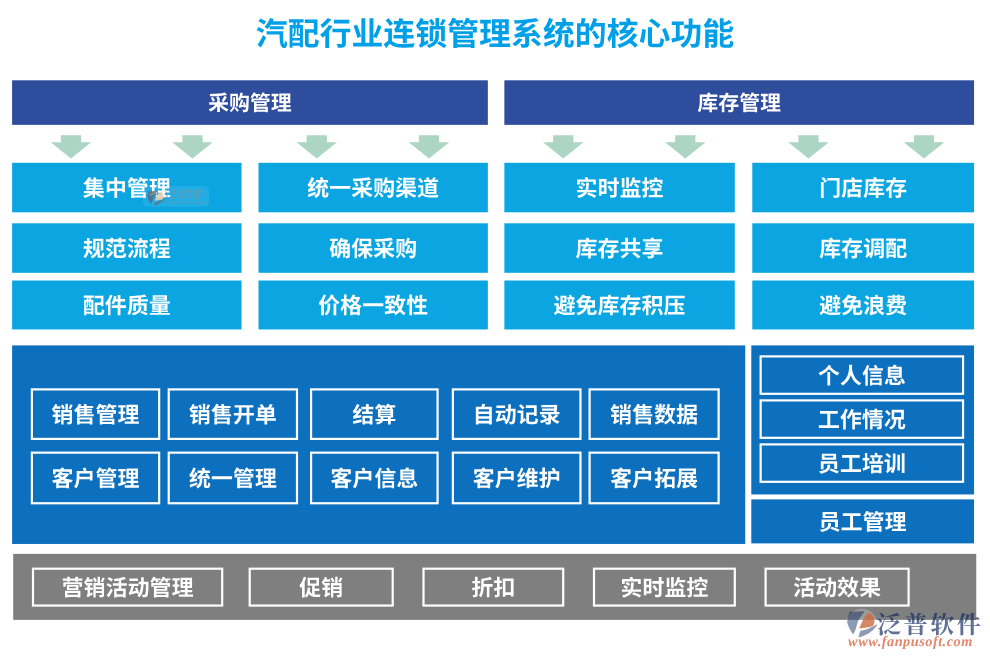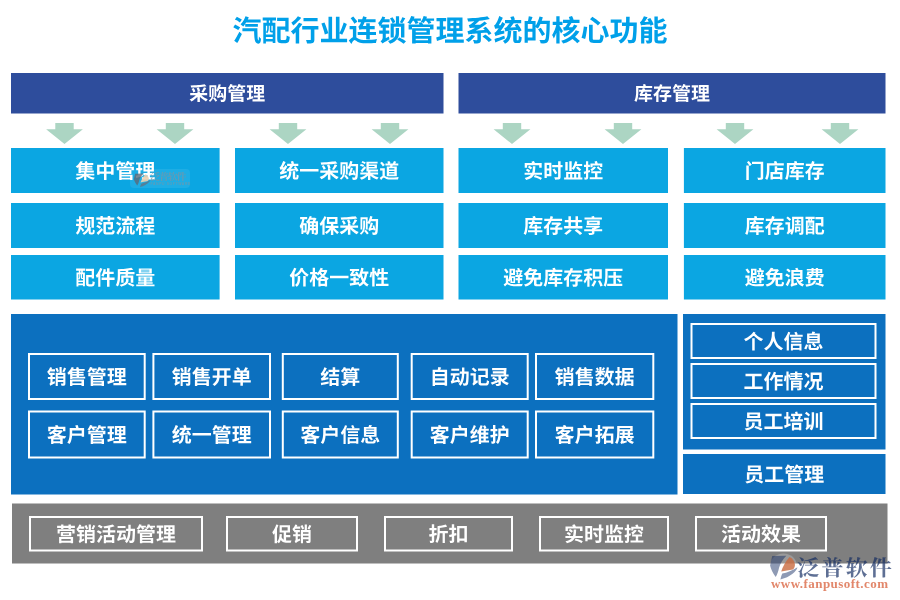--- a/index.html
+++ b/index.html
@@ -1,15 +1,15 @@
 <!DOCTYPE html>
 <html><head><meta charset="utf-8"><title>汽配行业连锁管理系统的核心功能</title>
 <style>
 html,body{margin:0;padding:0;background:#fff;font-family:"Liberation Sans",sans-serif;}
-#stage{position:relative;width:900px;height:596px;overflow:hidden;}
+#stage{position:relative;width:900px;height:596px;overflow:hidden;font-style:italic;}
 </style></head>
 <body>
 <div id="stage"><svg width="900" height="600" viewBox="0 0 900 600">
       <rect width="900" height="600" fill="#ffffff"></rect>
       <path transform="translate(232.5,41.0)" fill="#00a0e9" d="M13.1 -21.6H28.1V-18.6H13.1ZM12.7 -17.1H25.4V-14.3H12.7ZM9.9 -12.7H23.5V-9.7H9.9ZM13.0 -24.7 16.3 -23.8Q15.6 -22.0 14.7 -20.3Q13.8 -18.6 12.8 -17.2Q11.8 -15.7 10.8 -14.6Q10.4 -14.8 9.9 -15.3Q9.4 -15.7 8.9 -16.1Q8.4 -16.4 8.0 -16.7Q9.6 -18.1 10.9 -20.3Q12.2 -22.4 13.0 -24.7ZM21.6 -12.7H24.9Q24.9 -10.1 25.0 -7.8Q25.0 -5.6 25.1 -4.0Q25.1 -2.4 25.4 -1.5Q25.6 -0.6 25.9 -0.6Q26.2 -0.6 26.3 -1.7Q26.4 -2.7 26.4 -4.4Q26.9 -3.8 27.4 -3.2Q28.0 -2.6 28.5 -2.2Q28.4 -0.5 28.1 0.5Q27.8 1.6 27.3 2.1Q26.7 2.6 25.7 2.7Q24.2 2.7 23.4 1.6Q22.5 0.5 22.2 -1.6Q21.8 -3.6 21.7 -6.5Q21.6 -9.3 21.6 -12.7ZM2.4 -21.6 4.4 -24.2Q5.2 -23.8 6.1 -23.3Q7.1 -22.8 8.0 -22.3Q8.8 -21.8 9.4 -21.4L7.4 -18.6Q6.8 -19.0 6.0 -19.6Q5.1 -20.1 4.2 -20.7Q3.3 -21.2 2.4 -21.6ZM0.8 -13.7 2.6 -16.4Q3.4 -16.0 4.4 -15.5Q5.3 -15.1 6.2 -14.6Q7.1 -14.2 7.7 -13.8L5.8 -10.9Q5.2 -11.3 4.4 -11.8Q3.5 -12.3 2.5 -12.8Q1.5 -13.3 0.8 -13.7ZM1.7 -0.2Q2.4 -1.3 3.3 -2.8Q4.2 -4.2 5.1 -5.9Q6.0 -7.6 6.8 -9.2L9.4 -7.0Q8.7 -5.5 7.9 -3.9Q7.2 -2.3 6.4 -0.8Q5.5 0.7 4.7 2.1Z M46.3 -14.5H54.4V-11.2H46.3ZM44.7 -14.5H48.1V-2.4Q48.1 -1.5 48.3 -1.3Q48.6 -1.0 49.4 -1.0Q49.6 -1.0 50.1 -1.0Q50.5 -1.0 51.0 -1.0Q51.5 -1.0 52.0 -1.0Q52.5 -1.0 52.7 -1.0Q53.2 -1.0 53.5 -1.4Q53.8 -1.7 53.9 -2.7Q54.1 -3.7 54.1 -5.6Q54.5 -5.3 55.1 -5.0Q55.6 -4.8 56.2 -4.5Q56.8 -4.3 57.3 -4.2Q57.1 -1.7 56.7 -0.3Q56.2 1.0 55.4 1.6Q54.5 2.2 53.0 2.2Q52.8 2.2 52.3 2.2Q51.9 2.2 51.4 2.2Q51.0 2.2 50.4 2.2Q49.9 2.2 49.5 2.2Q49.1 2.2 48.9 2.2Q47.3 2.2 46.4 1.8Q45.5 1.4 45.1 0.4Q44.7 -0.6 44.7 -2.4ZM44.6 -23.3H56.1V-9.4H52.8V-20.0H44.6ZM30.8 -18.2H42.9V2.0H40.2V-15.3H33.4V2.4H30.8ZM32.2 -6.5H41.5V-4.1H32.2ZM32.2 -2.1H41.5V0.6H32.2ZM30.2 -23.6H43.5V-20.5H30.2ZM34.1 -22.9H36.4V-15.9H34.1ZM37.6 -22.9H39.9V-15.9H37.6ZM34.7 -16.0H36.3V-13.0Q36.3 -12.2 36.2 -11.2Q36.0 -10.3 35.7 -9.4Q35.3 -8.5 34.7 -7.7Q34.5 -7.9 34.1 -8.3Q33.7 -8.6 33.4 -8.8Q34.0 -9.4 34.2 -10.2Q34.5 -10.9 34.6 -11.6Q34.7 -12.4 34.7 -13.0ZM37.3 -16.0H38.9V-10.6Q38.9 -10.3 38.9 -10.3Q39.0 -10.2 39.1 -10.2Q39.2 -10.2 39.3 -10.2Q39.4 -10.2 39.5 -10.2Q39.6 -10.2 39.6 -10.2Q40.0 -10.2 40.0 -10.3Q40.3 -10.1 40.7 -9.9Q41.2 -9.7 41.5 -9.6Q41.4 -9.0 41.0 -8.7Q40.6 -8.5 39.9 -8.5Q39.8 -8.5 39.6 -8.5Q39.4 -8.5 39.3 -8.5Q39.1 -8.5 38.9 -8.5Q38.0 -8.5 37.6 -8.9Q37.3 -9.3 37.3 -10.6Z M71.0 -23.0H85.1V-19.7H71.0ZM78.3 -13.9H81.9V-1.4Q81.9 -0.1 81.5 0.7Q81.2 1.5 80.2 1.9Q79.3 2.3 77.9 2.4Q76.5 2.5 74.6 2.5Q74.4 1.8 74.1 0.7Q73.8 -0.3 73.5 -1.0Q74.3 -1.0 75.2 -1.0Q76.0 -0.9 76.7 -0.9Q77.3 -1.0 77.6 -1.0Q78.0 -1.0 78.2 -1.1Q78.3 -1.2 78.3 -1.5ZM69.7 -14.9H85.9V-11.6H69.7ZM63.2 -11.5 66.2 -14.6 66.7 -14.4V2.6H63.2ZM66.5 -18.3 69.8 -17.1Q68.6 -15.1 67.1 -13.2Q65.7 -11.3 64.0 -9.6Q62.4 -7.9 60.8 -6.6Q60.6 -7.0 60.1 -7.5Q59.7 -8.1 59.3 -8.7Q58.8 -9.3 58.4 -9.6Q59.9 -10.6 61.4 -12.0Q62.9 -13.5 64.2 -15.1Q65.5 -16.7 66.5 -18.3ZM65.4 -24.7 68.7 -23.3Q67.7 -21.9 66.3 -20.5Q65.0 -19.1 63.5 -17.8Q62.1 -16.5 60.7 -15.6Q60.5 -16.0 60.1 -16.5Q59.8 -17.1 59.4 -17.6Q59.1 -18.1 58.8 -18.4Q60.0 -19.2 61.2 -20.3Q62.5 -21.3 63.6 -22.5Q64.7 -23.6 65.4 -24.7Z M88.5 -2.2H114.6V1.2H88.5ZM96.0 -24.3H99.6V-0.9H96.0ZM103.4 -24.3H107.0V-0.7H103.4ZM111.2 -18.5 114.3 -17.0Q113.7 -15.1 112.9 -13.2Q112.1 -11.3 111.3 -9.5Q110.4 -7.7 109.7 -6.3L106.8 -7.8Q107.6 -9.2 108.4 -11.0Q109.2 -12.8 109.9 -14.7Q110.7 -16.7 111.2 -18.5ZM88.9 -17.6 92.0 -18.5Q92.7 -16.8 93.5 -14.8Q94.2 -12.9 94.8 -11.0Q95.5 -9.2 95.8 -7.8L92.3 -6.5Q92.0 -7.9 91.5 -9.8Q90.9 -11.7 90.2 -13.8Q89.5 -15.8 88.9 -17.6Z M123.8 -15.0V-1.8H120.4V-11.8H117.1V-15.0ZM118.1 -22.7 120.7 -24.4Q121.5 -23.7 122.2 -22.7Q123.0 -21.8 123.7 -20.9Q124.4 -20.0 124.8 -19.3L121.9 -17.3Q121.5 -18.0 120.9 -19.0Q120.2 -19.9 119.5 -20.9Q118.8 -21.9 118.1 -22.7ZM122.0 -4.3Q122.8 -4.3 123.5 -3.7Q124.2 -3.2 125.5 -2.5Q127.0 -1.6 129.0 -1.3Q131.1 -1.1 133.6 -1.1Q134.8 -1.1 136.2 -1.2Q137.6 -1.2 139.1 -1.3Q140.6 -1.4 142.0 -1.5Q143.4 -1.7 144.5 -1.9Q144.3 -1.4 144.1 -0.7Q143.9 0.1 143.7 0.8Q143.5 1.5 143.5 2.0Q142.7 2.1 141.5 2.1Q140.2 2.2 138.8 2.2Q137.4 2.3 136.0 2.3Q134.6 2.3 133.4 2.3Q130.5 2.3 128.6 2.0Q126.6 1.7 124.9 0.8Q123.9 0.2 123.2 -0.4Q122.4 -0.9 121.9 -0.9Q121.5 -0.9 121.0 -0.3Q120.5 0.2 119.9 1.1Q119.4 2.0 118.9 2.9L116.3 -0.6Q117.9 -2.3 119.4 -3.3Q120.9 -4.3 122.0 -4.3ZM133.7 -17.8H137.3V-1.8H133.7ZM125.2 -9.1H143.5V-5.9H125.2ZM125.5 -21.8H143.1V-18.8H125.5ZM126.9 -11.3V-13.9L128.6 -14.9H142.2V-11.7H129.7Q128.8 -11.7 127.9 -11.6Q127.1 -11.5 126.9 -11.3ZM126.9 -11.3Q126.8 -11.6 126.6 -12.2Q126.4 -12.8 126.2 -13.4Q125.9 -14.1 125.7 -14.5Q126.2 -14.6 126.6 -15.1Q126.9 -15.6 127.4 -16.4Q127.6 -16.7 128.0 -17.5Q128.4 -18.4 128.8 -19.5Q129.3 -20.7 129.8 -22.0Q130.2 -23.3 130.6 -24.7L134.2 -23.7Q133.5 -21.8 132.7 -19.9Q131.9 -18.0 131.0 -16.3Q130.1 -14.5 129.3 -13.2V-13.1Q129.3 -13.1 128.9 -12.9Q128.5 -12.7 128.0 -12.4Q127.6 -12.1 127.2 -11.8Q126.9 -11.5 126.9 -11.3Z M149.8 -24.6 152.7 -23.7Q152.1 -22.0 151.2 -20.3Q150.4 -18.6 149.4 -17.2Q148.3 -15.7 147.1 -14.6Q147.0 -15.0 146.8 -15.7Q146.5 -16.3 146.2 -16.9Q145.8 -17.5 145.6 -17.9Q146.9 -19.1 148.0 -20.9Q149.1 -22.6 149.8 -24.6ZM149.7 -21.8H157.1V-18.8H149.1ZM150.1 2.5 149.5 -0.4 150.5 -1.5 156.5 -4.6Q156.5 -3.9 156.7 -3.1Q156.9 -2.2 157.1 -1.7Q155.1 -0.6 153.8 0.2Q152.5 0.9 151.8 1.3Q151.0 1.8 150.7 2.0Q150.3 2.3 150.1 2.5ZM148.1 -16.4H156.6V-13.3H148.1ZM146.6 -10.5H156.8V-7.3H146.6ZM163.2 -13.0H166.5V-8.0Q166.5 -6.6 166.2 -5.1Q165.9 -3.7 164.9 -2.3Q164.0 -0.9 162.2 0.4Q160.4 1.7 157.6 2.7Q157.3 2.1 156.6 1.4Q156.0 0.6 155.4 0.1Q158.0 -0.6 159.5 -1.7Q161.1 -2.7 161.9 -3.8Q162.7 -4.9 162.9 -6.0Q163.2 -7.1 163.2 -8.1ZM164.7 -1.4 166.8 -3.5Q167.9 -3.0 169.1 -2.3Q170.4 -1.7 171.6 -1.0Q172.7 -0.3 173.5 0.3L171.2 2.7Q170.5 2.1 169.4 1.4Q168.3 0.6 167.1 -0.1Q165.8 -0.8 164.7 -1.4ZM158.1 -17.4H171.9V-3.5H168.5V-14.2H161.3V-3.4H158.1ZM157.4 -22.6 160.0 -23.8Q160.8 -22.7 161.6 -21.4Q162.4 -20.0 162.7 -19.0L160.1 -17.6Q159.8 -18.3 159.4 -19.2Q159.0 -20.0 158.5 -21.0Q158.0 -21.9 157.4 -22.6ZM169.8 -23.8 172.8 -22.8Q172.1 -21.4 171.2 -20.1Q170.4 -18.7 169.7 -17.8L167.3 -18.7Q167.7 -19.4 168.2 -20.3Q168.7 -21.1 169.1 -22.1Q169.5 -23.0 169.8 -23.8ZM163.4 -24.7H166.6V-16.0H163.4ZM150.1 2.5Q149.9 2.2 149.5 1.8Q149.2 1.5 148.8 1.1Q148.4 0.7 148.1 0.5Q148.5 0.2 148.9 -0.4Q149.4 -1.0 149.8 -1.8Q150.2 -2.6 150.2 -3.5V-15.7H153.3V-1.9Q153.3 -1.9 153.0 -1.6Q152.7 -1.2 152.2 -0.7Q151.7 -0.2 151.2 0.4Q150.7 1.0 150.4 1.6Q150.1 2.1 150.1 2.5Z M182.4 -0.7H196.5V1.9H182.4ZM176.1 -16.6H201.0V-11.5H197.5V-13.9H179.5V-11.5H176.1ZM182.2 -12.7H197.4V-6.2H182.2V-8.7H194.0V-10.2H182.2ZM182.4 -4.9H198.9V2.6H195.5V-2.3H182.4ZM179.6 -12.7H183.2V2.6H179.6ZM186.2 -18.2 189.3 -18.8Q189.7 -18.2 190.2 -17.3Q190.6 -16.5 190.7 -15.9L187.5 -15.2Q187.3 -15.8 187.0 -16.6Q186.6 -17.5 186.2 -18.2ZM179.3 -22.6H188.4V-20.2H179.3ZM191.3 -22.6H201.6V-20.2H191.3ZM178.7 -24.9 182.1 -24.2Q181.3 -22.1 180.2 -20.1Q179.1 -18.1 177.8 -16.8Q177.5 -17.0 177.0 -17.3Q176.4 -17.6 175.8 -17.9Q175.2 -18.2 174.8 -18.4Q176.1 -19.5 177.1 -21.3Q178.1 -23.1 178.7 -24.9ZM191.1 -24.9 194.5 -24.2Q194.0 -22.4 193.0 -20.7Q192.1 -19.0 191.1 -17.8Q190.8 -18.1 190.2 -18.4Q189.7 -18.6 189.2 -18.9Q188.6 -19.2 188.2 -19.4Q189.2 -20.4 190.0 -21.9Q190.7 -23.3 191.1 -24.9ZM181.0 -20.6 183.7 -21.6Q184.4 -20.8 185.0 -19.8Q185.7 -18.8 186.0 -18.1L183.0 -17.0Q182.8 -17.7 182.2 -18.8Q181.6 -19.8 181.0 -20.6ZM193.5 -20.6 196.2 -21.8Q196.9 -21.0 197.7 -20.0Q198.5 -19.0 198.9 -18.2L196.0 -16.9Q195.7 -17.7 195.0 -18.7Q194.2 -19.8 193.5 -20.6Z M217.9 -15.3V-12.8H226.7V-15.3ZM217.9 -20.5V-18.0H226.7V-20.5ZM214.7 -23.4H230.0V-9.9H214.7ZM214.6 -7.4H230.3V-4.2H214.6ZM212.5 -1.5H231.3V1.7H212.5ZM204.0 -23.0H213.7V-19.7H204.0ZM204.3 -14.6H213.2V-11.4H204.3ZM203.7 -3.6Q205.0 -3.9 206.6 -4.4Q208.1 -4.8 209.9 -5.4Q211.7 -6.0 213.4 -6.5L214.0 -3.2Q211.6 -2.4 209.1 -1.6Q206.6 -0.7 204.5 -0.1ZM207.2 -21.7H210.6V-3.9L207.2 -3.3ZM220.9 -22.2H223.8V-11.3H224.1V0.0H220.6V-11.3H220.9Z M239.0 -6.3 242.6 -5.0Q241.7 -3.9 240.6 -2.8Q239.5 -1.7 238.4 -0.7Q237.2 0.3 236.1 1.1Q235.8 0.8 235.2 0.3Q234.7 -0.1 234.1 -0.6Q233.5 -1.0 233.1 -1.2Q234.8 -2.1 236.4 -3.5Q238.0 -4.9 239.0 -6.3ZM250.0 -4.6 252.8 -6.4Q253.9 -5.7 255.2 -4.7Q256.4 -3.7 257.6 -2.8Q258.7 -1.8 259.4 -1.0L256.3 1.1Q255.7 0.3 254.6 -0.7Q253.5 -1.7 252.3 -2.7Q251.1 -3.7 250.0 -4.6ZM244.9 -8.5H248.4V-1.2Q248.4 0.1 248.1 0.8Q247.7 1.5 246.8 1.9Q245.8 2.3 244.6 2.4Q243.4 2.5 241.7 2.5Q241.6 1.7 241.2 0.8Q240.8 -0.2 240.5 -0.9Q241.2 -0.9 242.0 -0.9Q242.8 -0.8 243.4 -0.8Q244.0 -0.8 244.2 -0.8Q244.6 -0.9 244.7 -1.0Q244.9 -1.0 244.9 -1.3ZM254.8 -24.7 257.3 -21.9Q255.0 -21.3 252.3 -20.9Q249.7 -20.5 246.8 -20.2Q244.0 -20.0 241.1 -19.8Q238.2 -19.6 235.5 -19.5Q235.5 -20.2 235.2 -21.1Q234.9 -22.0 234.7 -22.6Q237.3 -22.7 240.1 -22.9Q242.9 -23.0 245.6 -23.3Q248.2 -23.6 250.6 -23.9Q253.0 -24.3 254.8 -24.7ZM235.9 -6.6Q235.9 -6.9 235.7 -7.5Q235.5 -8.0 235.3 -8.6Q235.1 -9.2 235.0 -9.7Q235.8 -9.8 236.7 -10.2Q237.7 -10.6 239.0 -11.3Q239.8 -11.6 241.3 -12.4Q242.7 -13.2 244.6 -14.3Q246.4 -15.4 248.3 -16.8Q250.2 -18.2 252.0 -19.6L254.5 -17.4Q250.6 -14.4 246.4 -12.0Q242.2 -9.7 238.1 -8.0V-7.9Q238.1 -7.9 237.8 -7.8Q237.5 -7.7 237.0 -7.5Q236.6 -7.2 236.3 -7.0Q235.9 -6.8 235.9 -6.6ZM235.9 -6.6 235.9 -9.0 237.9 -10.1 255.4 -11.3Q255.3 -10.6 255.3 -9.8Q255.3 -9.0 255.3 -8.5Q251.3 -8.2 248.4 -8.0Q245.5 -7.8 243.4 -7.6Q241.4 -7.4 240.1 -7.3Q238.8 -7.1 238.0 -7.0Q237.2 -6.9 236.7 -6.8Q236.3 -6.7 235.9 -6.6ZM237.2 -12.9Q237.2 -13.2 237.0 -13.7Q236.8 -14.3 236.6 -14.9Q236.4 -15.5 236.3 -15.9Q236.8 -15.9 237.3 -16.2Q237.8 -16.5 238.5 -17.0Q238.8 -17.2 239.5 -17.7Q240.1 -18.2 241.0 -18.9Q241.8 -19.5 242.7 -20.4Q243.5 -21.2 244.3 -22.1L247.1 -20.4Q245.3 -18.7 243.3 -17.1Q241.2 -15.5 239.2 -14.4V-14.3Q239.2 -14.3 238.9 -14.2Q238.6 -14.0 238.2 -13.8Q237.8 -13.6 237.5 -13.3Q237.2 -13.1 237.2 -12.9ZM237.2 -12.9 237.2 -15.1 238.8 -16.0 249.4 -16.5Q249.2 -15.9 249.1 -15.2Q249.0 -14.4 249.0 -13.9Q245.4 -13.7 243.3 -13.6Q241.1 -13.4 239.9 -13.3Q238.7 -13.2 238.1 -13.1Q237.6 -13.0 237.2 -12.9ZM250.6 -12.8 253.2 -14.2Q254.3 -13.2 255.4 -12.0Q256.5 -10.8 257.4 -9.6Q258.4 -8.5 258.9 -7.5L256.2 -5.9Q255.7 -6.8 254.8 -8.0Q253.8 -9.3 252.7 -10.5Q251.7 -11.7 250.6 -12.8Z M282.2 -15.9 284.9 -17.2Q285.6 -16.2 286.5 -15.0Q287.3 -13.9 288.0 -12.7Q288.7 -11.6 289.0 -10.6L286.1 -9.1Q285.8 -10.0 285.2 -11.2Q284.5 -12.4 283.7 -13.6Q283.0 -14.8 282.2 -15.9ZM272.5 -20.9H288.7V-17.7H272.5ZM280.7 -10.0H284.2V-1.8Q284.2 -1.2 284.3 -1.0Q284.3 -0.8 284.6 -0.8Q284.7 -0.8 284.9 -0.8Q285.1 -0.8 285.3 -0.8Q285.5 -0.8 285.6 -0.8Q285.9 -0.8 286.0 -1.1Q286.1 -1.4 286.2 -2.4Q286.3 -3.3 286.3 -5.2Q286.8 -4.7 287.7 -4.3Q288.6 -4.0 289.2 -3.8Q289.1 -1.5 288.8 -0.2Q288.4 1.1 287.8 1.6Q287.1 2.1 286.0 2.1Q285.8 2.1 285.5 2.1Q285.3 2.1 285.0 2.1Q284.7 2.1 284.4 2.1Q284.1 2.1 284.0 2.1Q282.7 2.1 282.0 1.7Q281.3 1.4 281.0 0.5Q280.7 -0.3 280.7 -1.8ZM275.3 -10.0H278.7Q278.6 -7.7 278.3 -5.7Q278.1 -3.8 277.4 -2.2Q276.8 -0.6 275.6 0.6Q274.4 1.9 272.4 2.8Q272.2 2.3 271.9 1.8Q271.5 1.2 271.1 0.7Q270.7 0.2 270.3 -0.1Q271.9 -0.8 272.9 -1.8Q273.9 -2.7 274.4 -3.9Q274.9 -5.1 275.0 -6.6Q275.2 -8.1 275.3 -10.0ZM272.8 -9.5 272.7 -12.0 274.4 -13.1 285.4 -14.0Q285.5 -13.4 285.6 -12.6Q285.7 -11.7 285.8 -11.3Q282.6 -10.9 280.5 -10.7Q278.3 -10.4 277.0 -10.3Q275.6 -10.1 274.8 -10.0Q274.0 -9.9 273.6 -9.8Q273.1 -9.7 272.8 -9.5ZM277.8 -24.0 281.1 -24.8Q281.5 -24.0 281.9 -23.0Q282.3 -22.0 282.6 -21.4L279.1 -20.4Q278.9 -21.1 278.6 -22.1Q278.2 -23.1 277.8 -24.0ZM272.8 -9.5Q272.7 -9.9 272.6 -10.6Q272.4 -11.2 272.2 -11.9Q272.0 -12.5 271.8 -12.8Q272.3 -13.0 272.9 -13.2Q273.4 -13.4 273.9 -13.8Q274.2 -14.1 274.8 -14.8Q275.4 -15.6 276.1 -16.5Q276.8 -17.4 277.5 -18.3Q278.1 -19.1 278.5 -19.7H282.6Q282.0 -18.9 281.2 -17.8Q280.4 -16.7 279.5 -15.5Q278.7 -14.4 277.8 -13.4Q277.0 -12.4 276.4 -11.7Q276.4 -11.7 276.0 -11.5Q275.7 -11.4 275.2 -11.2Q274.6 -10.9 274.1 -10.7Q273.6 -10.4 273.2 -10.1Q272.8 -9.8 272.8 -9.5ZM262.9 -4.9Q262.9 -5.2 262.7 -5.8Q262.5 -6.4 262.3 -7.1Q262.0 -7.7 261.8 -8.1Q262.4 -8.3 262.9 -8.7Q263.4 -9.2 264.1 -10.0Q264.5 -10.4 265.1 -11.3Q265.8 -12.1 266.6 -13.3Q267.4 -14.6 268.2 -16.0Q269.1 -17.4 269.8 -18.9L272.8 -17.0Q271.3 -14.2 269.3 -11.5Q267.3 -8.8 265.2 -6.7V-6.6Q265.2 -6.6 264.9 -6.4Q264.5 -6.3 264.1 -6.0Q263.6 -5.7 263.3 -5.4Q262.9 -5.1 262.9 -4.9ZM262.9 -4.9 262.7 -7.8 264.1 -8.9 271.8 -10.4Q271.8 -9.7 271.8 -8.8Q271.8 -7.9 271.9 -7.4Q269.3 -6.8 267.6 -6.4Q266.0 -6.0 265.1 -5.7Q264.2 -5.5 263.7 -5.3Q263.2 -5.1 262.9 -4.9ZM262.8 -12.0Q262.7 -12.4 262.5 -13.0Q262.2 -13.6 262.0 -14.3Q261.8 -15.0 261.5 -15.5Q262.0 -15.6 262.4 -16.0Q262.8 -16.5 263.3 -17.2Q263.5 -17.5 263.9 -18.3Q264.4 -19.1 264.9 -20.1Q265.4 -21.2 265.9 -22.4Q266.4 -23.7 266.7 -24.9L270.3 -23.3Q269.6 -21.6 268.7 -19.9Q267.8 -18.2 266.8 -16.7Q265.8 -15.1 264.7 -13.9V-13.8Q264.7 -13.8 264.4 -13.6Q264.1 -13.4 263.7 -13.1Q263.3 -12.8 263.1 -12.5Q262.8 -12.2 262.8 -12.0ZM262.8 -12.0 262.7 -14.5 264.1 -15.5 269.0 -15.9Q268.9 -15.2 268.8 -14.4Q268.7 -13.5 268.6 -13.0Q267.0 -12.8 266.0 -12.7Q264.9 -12.5 264.3 -12.4Q263.7 -12.3 263.3 -12.2Q263.0 -12.1 262.8 -12.0ZM262.0 -2.0Q263.2 -2.3 264.8 -2.9Q266.4 -3.4 268.2 -4.1Q270.0 -4.7 271.8 -5.3L272.5 -2.4Q270.0 -1.4 267.5 -0.4Q264.9 0.6 262.8 1.5Z M294.1 -19.9H303.1V-0.4H294.1V-3.5H299.9V-16.9H294.1ZM292.1 -19.9H295.3V1.7H292.1ZM294.0 -12.2H301.4V-9.2H294.0ZM296.3 -24.7 300.0 -24.1Q299.6 -22.6 299.0 -21.2Q298.5 -19.7 298.1 -18.7L295.3 -19.3Q295.5 -20.1 295.7 -21.0Q295.9 -22.0 296.0 -22.9Q296.2 -23.9 296.3 -24.7ZM306.9 -20.2H315.4V-17.0H306.9ZM314.2 -20.2H317.4Q317.4 -20.2 317.4 -19.9Q317.4 -19.5 317.4 -19.2Q317.4 -18.8 317.3 -18.6Q317.2 -13.7 317.1 -10.3Q316.9 -6.9 316.7 -4.7Q316.5 -2.4 316.2 -1.2Q315.9 0.1 315.4 0.6Q314.9 1.5 314.2 1.8Q313.5 2.1 312.6 2.3Q311.8 2.4 310.6 2.4Q309.3 2.3 308.1 2.3Q308.0 1.6 307.7 0.6Q307.4 -0.3 306.9 -1.1Q308.3 -1.0 309.5 -0.9Q310.7 -0.9 311.3 -0.9Q311.7 -0.9 312.0 -1.0Q312.3 -1.1 312.5 -1.4Q312.9 -1.8 313.2 -2.9Q313.4 -4.1 313.6 -6.3Q313.8 -8.4 313.9 -11.7Q314.0 -15.0 314.2 -19.5ZM307.0 -24.6 310.3 -23.8Q309.8 -21.7 309.0 -19.6Q308.2 -17.5 307.2 -15.6Q306.3 -13.7 305.3 -12.4Q305.0 -12.6 304.5 -13.0Q303.9 -13.4 303.4 -13.8Q302.9 -14.2 302.5 -14.4Q303.4 -15.6 304.3 -17.3Q305.1 -18.9 305.8 -20.8Q306.5 -22.7 307.0 -24.6ZM305.5 -11.8 308.3 -13.3Q309.0 -12.3 309.8 -11.1Q310.6 -9.9 311.3 -8.8Q312.1 -7.7 312.5 -6.8L309.6 -5.0Q309.2 -5.9 308.5 -7.1Q307.8 -8.2 307.0 -9.5Q306.3 -10.7 305.5 -11.8Z M338.8 -3.1 341.3 -5.1Q342.3 -4.4 343.4 -3.4Q344.6 -2.5 345.6 -1.6Q346.7 -0.7 347.4 0.1L344.7 2.3Q344.1 1.6 343.1 0.6Q342.1 -0.3 340.9 -1.3Q339.8 -2.3 338.8 -3.1ZM341.6 -16.4 344.9 -15.3Q343.5 -12.9 341.6 -10.8Q339.6 -8.6 337.2 -6.8Q334.8 -5.1 332.1 -3.9Q331.8 -4.2 331.5 -4.7Q331.2 -5.2 330.8 -5.7Q330.4 -6.2 330.1 -6.5Q332.7 -7.5 334.9 -9.1Q337.2 -10.7 338.9 -12.6Q340.6 -14.4 341.6 -16.4ZM343.3 -10.8 346.9 -9.5Q345.3 -6.8 342.9 -4.5Q340.5 -2.1 337.4 -0.3Q334.3 1.5 330.7 2.6Q330.5 2.2 330.1 1.7Q329.8 1.1 329.4 0.6Q329.0 0.1 328.7 -0.3Q332.1 -1.2 335.0 -2.8Q337.9 -4.4 340.0 -6.5Q342.1 -8.5 343.3 -10.8ZM330.5 -21.2H347.0V-18.0H330.5ZM331.3 -10.2Q331.3 -10.6 331.1 -11.2Q331.0 -11.8 330.8 -12.4Q330.7 -13.0 330.5 -13.4Q331.0 -13.5 331.7 -13.7Q332.4 -13.9 332.8 -14.3Q333.1 -14.6 333.5 -15.3Q334.0 -15.9 334.5 -16.7Q335.0 -17.5 335.4 -18.3Q335.9 -19.1 336.2 -19.5H339.8Q339.4 -18.8 338.8 -17.8Q338.2 -16.8 337.5 -15.8Q336.9 -14.8 336.3 -13.9Q335.6 -12.9 335.2 -12.2Q335.2 -12.2 334.8 -12.1Q334.4 -11.9 333.8 -11.7Q333.2 -11.5 332.7 -11.3Q332.1 -11.0 331.7 -10.7Q331.3 -10.5 331.3 -10.2ZM331.3 -10.2 331.3 -12.6 332.9 -13.6 341.6 -14.0Q341.4 -13.4 341.1 -12.6Q340.8 -11.7 340.7 -11.2Q338.0 -11.0 336.3 -10.9Q334.5 -10.8 333.6 -10.6Q332.6 -10.5 332.1 -10.4Q331.6 -10.3 331.3 -10.2ZM336.3 -23.9 339.5 -24.9Q340.0 -24.0 340.5 -22.9Q340.9 -21.8 341.1 -21.0L337.6 -19.8Q337.5 -20.7 337.1 -21.8Q336.7 -23.0 336.3 -23.9ZM320.2 -19.2H330.0V-16.0H320.2ZM323.8 -24.7H327.1V2.6H323.8ZM323.9 -16.8 325.8 -16.1Q325.5 -14.3 325.0 -12.4Q324.5 -10.5 324.0 -8.7Q323.4 -6.9 322.7 -5.3Q322.0 -3.7 321.2 -2.6Q321.1 -3.1 320.8 -3.8Q320.5 -4.4 320.2 -5.0Q319.9 -5.7 319.6 -6.1Q320.3 -7.1 320.9 -8.3Q321.6 -9.6 322.2 -11.0Q322.7 -12.5 323.2 -14.0Q323.6 -15.5 323.9 -16.8ZM326.9 -15.3Q327.2 -15.0 327.7 -14.2Q328.2 -13.5 328.8 -12.6Q329.3 -11.7 329.8 -11.0Q330.3 -10.2 330.5 -9.9L328.5 -7.5Q328.2 -8.2 327.8 -9.1Q327.4 -9.9 327.0 -10.9Q326.5 -11.8 326.1 -12.7Q325.7 -13.5 325.4 -14.0Z M356.5 -16.3H360.2V-2.8Q360.2 -1.8 360.5 -1.5Q360.8 -1.2 361.8 -1.2Q362.1 -1.2 362.6 -1.2Q363.2 -1.2 363.8 -1.2Q364.5 -1.2 365.1 -1.2Q365.7 -1.2 366.0 -1.2Q366.7 -1.2 367.1 -1.6Q367.5 -2.1 367.6 -3.2Q367.8 -4.4 367.9 -6.7Q368.3 -6.4 368.9 -6.1Q369.5 -5.8 370.1 -5.6Q370.7 -5.3 371.2 -5.2Q371.0 -2.5 370.5 -0.9Q370.0 0.7 369.0 1.4Q368.0 2.0 366.2 2.0Q366.0 2.0 365.5 2.0Q365.0 2.0 364.4 2.0Q363.8 2.0 363.2 2.0Q362.6 2.0 362.1 2.0Q361.6 2.0 361.4 2.0Q359.5 2.0 358.4 1.6Q357.4 1.1 356.9 0.1Q356.5 -1.0 356.5 -2.8ZM351.3 -14.6 354.7 -14.0Q354.5 -12.1 354.2 -9.9Q353.9 -7.7 353.5 -5.6Q353.1 -3.5 352.6 -1.9L349.0 -3.3Q349.6 -4.8 350.0 -6.7Q350.5 -8.6 350.8 -10.7Q351.1 -12.7 351.3 -14.6ZM369.4 -14.2 372.6 -15.6Q373.4 -13.9 374.2 -11.9Q374.9 -9.9 375.5 -8.1Q376.1 -6.2 376.4 -4.7L372.9 -3.2Q372.6 -4.7 372.1 -6.6Q371.5 -8.6 370.9 -10.5Q370.2 -12.5 369.4 -14.2ZM357.5 -21.8 359.9 -24.2Q361.2 -23.4 362.8 -22.3Q364.3 -21.2 365.7 -20.1Q367.1 -19.1 368.0 -18.2L365.4 -15.4Q364.6 -16.3 363.3 -17.5Q361.9 -18.6 360.4 -19.8Q358.9 -20.9 357.5 -21.8Z M378.2 -21.5H389.1V-18.2H378.2ZM389.5 -18.5H402.5V-15.1H389.5ZM381.9 -20.2H385.4V-5.6H381.9ZM400.9 -18.5H404.3Q404.3 -18.5 404.3 -18.2Q404.3 -17.9 404.3 -17.5Q404.3 -17.1 404.3 -16.9Q404.2 -12.5 404.1 -9.4Q403.9 -6.3 403.7 -4.2Q403.6 -2.2 403.3 -1.1Q403.0 0.1 402.6 0.6Q402.1 1.4 401.5 1.7Q400.9 2.0 400.1 2.1Q399.3 2.2 398.2 2.3Q397.1 2.3 395.9 2.2Q395.9 1.5 395.5 0.5Q395.2 -0.5 394.8 -1.2Q395.9 -1.1 396.9 -1.1Q397.9 -1.1 398.4 -1.1Q398.8 -1.1 399.1 -1.2Q399.3 -1.3 399.6 -1.6Q399.8 -1.9 400.0 -2.9Q400.3 -3.9 400.4 -5.9Q400.6 -7.8 400.7 -10.7Q400.8 -13.6 400.9 -17.7ZM377.8 -6.0Q379.2 -6.3 381.1 -6.7Q383.1 -7.2 385.2 -7.7Q387.3 -8.3 389.4 -8.8L389.8 -5.5Q386.9 -4.7 384.0 -3.8Q381.0 -3.0 378.6 -2.3ZM393.6 -24.2H397.2Q397.1 -20.6 397.0 -17.2Q397.0 -13.9 396.5 -11.0Q396.1 -8.1 395.2 -5.5Q394.3 -3.0 392.6 -1.0Q391.0 1.1 388.4 2.6Q388.1 2.2 387.7 1.7Q387.3 1.1 386.8 0.6Q386.4 0.1 385.9 -0.2Q388.3 -1.5 389.8 -3.3Q391.3 -5.1 392.1 -7.3Q392.9 -9.5 393.2 -12.2Q393.5 -14.8 393.5 -17.8Q393.6 -20.8 393.6 -24.2Z M408.6 -14.2H417.8V-11.3H411.8V2.6H408.6ZM416.1 -14.2H419.6V-0.9Q419.6 0.2 419.3 0.9Q419.1 1.6 418.3 1.9Q417.6 2.3 416.6 2.4Q415.6 2.5 414.3 2.5Q414.1 1.8 413.8 0.9Q413.5 0.1 413.1 -0.6Q413.9 -0.5 414.7 -0.5Q415.4 -0.5 415.7 -0.6Q416.0 -0.6 416.1 -0.6Q416.1 -0.7 416.1 -1.0ZM410.1 -9.8H418.1V-7.2H410.1ZM410.1 -5.5H418.1V-2.9H410.1ZM421.9 -24.5H425.3V-15.8Q425.3 -15.1 425.5 -14.8Q425.7 -14.6 426.6 -14.6Q426.7 -14.6 427.2 -14.6Q427.6 -14.6 428.1 -14.6Q428.6 -14.6 429.1 -14.6Q429.5 -14.6 429.8 -14.6Q430.2 -14.6 430.5 -14.9Q430.7 -15.1 430.8 -15.7Q430.9 -16.4 431.0 -17.7Q431.5 -17.3 432.4 -16.9Q433.3 -16.5 434.0 -16.4Q433.9 -14.5 433.4 -13.5Q433.0 -12.4 432.2 -12.0Q431.4 -11.6 430.1 -11.6Q429.9 -11.6 429.5 -11.6Q429.1 -11.6 428.6 -11.6Q428.1 -11.6 427.6 -11.6Q427.1 -11.6 426.7 -11.6Q426.3 -11.6 426.1 -11.6Q424.4 -11.6 423.5 -12.0Q422.6 -12.4 422.2 -13.3Q421.9 -14.2 421.9 -15.8ZM430.6 -22.8 432.8 -20.3Q431.5 -19.7 430.0 -19.1Q428.5 -18.5 427.0 -18.0Q425.4 -17.5 424.0 -17.2Q423.9 -17.7 423.6 -18.4Q423.3 -19.1 423.0 -19.5Q424.3 -20.0 425.7 -20.5Q427.1 -21.1 428.4 -21.7Q429.6 -22.3 430.6 -22.8ZM421.9 -11.0H425.3V-1.8Q425.3 -1.0 425.6 -0.8Q425.8 -0.6 426.6 -0.6Q426.9 -0.6 427.3 -0.6Q427.7 -0.6 428.2 -0.6Q428.8 -0.6 429.2 -0.6Q429.7 -0.6 429.9 -0.6Q430.4 -0.6 430.7 -0.9Q431.0 -1.2 431.1 -1.9Q431.2 -2.7 431.3 -4.1Q431.8 -3.7 432.7 -3.4Q433.6 -3.0 434.3 -2.8Q434.2 -0.8 433.7 0.3Q433.3 1.5 432.5 1.9Q431.7 2.4 430.2 2.4Q430.0 2.4 429.6 2.4Q429.2 2.4 428.7 2.4Q428.2 2.4 427.7 2.4Q427.2 2.4 426.8 2.4Q426.4 2.4 426.2 2.4Q424.5 2.4 423.5 2.0Q422.6 1.6 422.3 0.7Q421.9 -0.2 421.9 -1.8ZM430.8 -9.8 433.1 -7.2Q431.8 -6.5 430.2 -5.9Q428.6 -5.2 427.1 -4.7Q425.5 -4.1 423.9 -3.7Q423.8 -4.2 423.5 -4.9Q423.2 -5.7 422.9 -6.1Q424.3 -6.6 425.8 -7.2Q427.2 -7.8 428.5 -8.5Q429.8 -9.1 430.8 -9.8ZM414.8 -21.8 417.8 -22.9Q418.4 -21.9 419.1 -20.7Q419.8 -19.6 420.3 -18.5Q420.8 -17.4 421.1 -16.4L417.9 -15.2Q417.7 -16.1 417.2 -17.2Q416.7 -18.4 416.1 -19.5Q415.5 -20.7 414.8 -21.8ZM408.5 -15.5Q408.4 -15.9 408.2 -16.5Q408.0 -17.1 407.8 -17.7Q407.6 -18.3 407.4 -18.8Q407.7 -18.9 408.1 -19.2Q408.4 -19.5 408.8 -20.0Q409.0 -20.2 409.5 -21.0Q409.9 -21.7 410.5 -22.7Q411.0 -23.7 411.4 -24.7L415.1 -23.8Q414.5 -22.6 413.7 -21.4Q413.0 -20.2 412.1 -19.2Q411.3 -18.1 410.6 -17.3V-17.3Q410.6 -17.3 410.2 -17.1Q409.9 -16.9 409.5 -16.6Q409.1 -16.4 408.8 -16.1Q408.5 -15.8 408.5 -15.5ZM408.5 -15.5 408.4 -17.9 410.0 -18.8 419.0 -19.4Q418.8 -18.8 418.7 -18.0Q418.6 -17.3 418.6 -16.8Q416.2 -16.6 414.5 -16.4Q412.9 -16.2 411.8 -16.1Q410.7 -16.0 410.1 -15.9Q409.5 -15.8 409.1 -15.7Q408.8 -15.6 408.5 -15.5Z"></path>
 <rect x="11" y="73" width="432.5" height="40.5" fill="#2e4d9c"></rect>
 <rect x="458.5" y="73" width="427" height="40.5" fill="#2e4d9c"></rect>
 <path transform="translate(189.2,100.3)" fill="#fff" d="M14.7 -13.1 17.1 -12.2Q16.6 -11.4 16.1 -10.6Q15.6 -9.7 15.0 -9.0Q14.5 -8.2 14.1 -7.6L12.2 -8.5Q12.6 -9.1 13.1 -9.9Q13.6 -10.7 14.0 -11.6Q14.4 -12.4 14.7 -13.1ZM2.4 -11.4 4.4 -12.2Q5.0 -11.4 5.5 -10.5Q6.0 -9.5 6.2 -8.8L4.1 -7.9Q4.0 -8.6 3.5 -9.6Q3.0 -10.6 2.4 -11.4ZM7.4 -12.1 9.5 -12.8Q9.8 -12.3 10.1 -11.7Q10.4 -11.2 10.6 -10.6Q10.8 -10.0 10.8 -9.6L8.6 -8.8Q8.5 -9.4 8.2 -10.4Q7.9 -11.3 7.4 -12.1ZM8.2 -8.9H10.7V1.6H8.2ZM1.0 -7.3H18.0V-5.0H1.0ZM15.4 -16.1 17.3 -14.0Q15.6 -13.7 13.7 -13.5Q11.8 -13.3 9.8 -13.1Q7.8 -12.9 5.8 -12.8Q3.8 -12.7 1.9 -12.7Q1.9 -13.0 1.8 -13.4Q1.7 -13.8 1.6 -14.2Q1.5 -14.6 1.3 -14.8Q3.2 -14.9 5.1 -15.0Q7.1 -15.1 8.9 -15.3Q10.8 -15.4 12.5 -15.6Q14.1 -15.8 15.4 -16.1ZM7.8 -6.5 9.8 -5.6Q9.1 -4.6 8.2 -3.6Q7.4 -2.6 6.4 -1.7Q5.4 -0.8 4.3 -0.1Q3.2 0.6 2.1 1.1Q1.9 0.8 1.6 0.4Q1.3 0.1 1.0 -0.3Q0.7 -0.7 0.4 -0.9Q1.5 -1.3 2.5 -1.9Q3.6 -2.5 4.6 -3.3Q5.6 -4.0 6.4 -4.8Q7.2 -5.6 7.8 -6.5ZM11.1 -6.5Q11.7 -5.6 12.5 -4.8Q13.3 -4.0 14.3 -3.3Q15.3 -2.6 16.4 -2.0Q17.5 -1.4 18.5 -1.0Q18.3 -0.7 18.0 -0.4Q17.6 -0.0 17.3 0.4Q17.0 0.8 16.8 1.1Q15.8 0.6 14.7 -0.2Q13.6 -0.9 12.6 -1.7Q11.6 -2.6 10.7 -3.6Q9.8 -4.6 9.1 -5.6Z M22.8 -12.0H24.5V-6.9Q24.5 -5.9 24.4 -4.7Q24.3 -3.6 23.9 -2.4Q23.5 -1.3 22.7 -0.3Q22.0 0.8 20.8 1.6Q20.6 1.3 20.2 0.9Q19.9 0.5 19.6 0.3Q20.7 -0.4 21.3 -1.3Q22.0 -2.1 22.3 -3.1Q22.6 -4.1 22.7 -5.1Q22.8 -6.1 22.8 -6.9ZM23.8 -2.1 25.3 -3.1Q25.7 -2.6 26.2 -2.0Q26.8 -1.4 27.2 -0.8Q27.7 -0.2 28.0 0.2L26.4 1.4Q26.2 1.0 25.7 0.4Q25.3 -0.2 24.8 -0.9Q24.2 -1.5 23.8 -2.1ZM20.2 -15.1H27.1V-3.5H25.3V-13.1H21.9V-3.4H20.2ZM29.4 -16.1 31.6 -15.7Q31.3 -14.3 30.8 -13.0Q30.3 -11.7 29.8 -10.5Q29.2 -9.3 28.6 -8.5Q28.4 -8.6 28.1 -8.9Q27.7 -9.2 27.4 -9.5Q27.1 -9.7 26.8 -9.9Q27.4 -10.6 27.9 -11.6Q28.4 -12.7 28.8 -13.8Q29.2 -15.0 29.4 -16.1ZM30.0 -13.3H35.8V-11.2H28.9ZM34.8 -13.3H37.0Q37.0 -13.3 37.0 -13.1Q37.0 -12.9 37.0 -12.6Q37.0 -12.4 37.0 -12.2Q36.9 -9.0 36.8 -6.7Q36.8 -4.4 36.7 -2.9Q36.5 -1.5 36.4 -0.7Q36.2 0.2 35.9 0.5Q35.6 1.0 35.2 1.3Q34.8 1.5 34.3 1.6Q33.8 1.7 33.2 1.7Q32.5 1.7 31.8 1.7Q31.7 1.2 31.6 0.5Q31.4 -0.1 31.1 -0.6Q31.8 -0.6 32.4 -0.6Q32.9 -0.6 33.3 -0.6Q33.5 -0.6 33.7 -0.6Q33.8 -0.7 34.0 -0.9Q34.2 -1.1 34.3 -1.9Q34.4 -2.6 34.5 -4.0Q34.6 -5.4 34.7 -7.6Q34.8 -9.7 34.8 -12.8ZM28.3 -2.1 28.2 -3.7 29.0 -4.4 33.4 -5.2Q33.4 -4.8 33.5 -4.3Q33.6 -3.9 33.7 -3.5Q32.1 -3.2 31.1 -3.0Q30.1 -2.7 29.6 -2.6Q29.0 -2.4 28.7 -2.3Q28.5 -2.2 28.3 -2.1ZM28.3 -2.1Q28.3 -2.3 28.1 -2.7Q28.0 -3.0 27.9 -3.4Q27.8 -3.7 27.6 -4.0Q27.9 -4.1 28.1 -4.4Q28.3 -4.6 28.5 -5.1Q28.7 -5.4 28.9 -6.2Q29.2 -6.9 29.5 -8.0Q29.8 -9.0 30.0 -10.1L32.0 -9.5Q31.7 -8.4 31.3 -7.2Q30.9 -6.1 30.4 -5.1Q30.0 -4.0 29.5 -3.2V-3.2Q29.5 -3.2 29.3 -3.0Q29.1 -2.9 28.9 -2.8Q28.7 -2.6 28.5 -2.4Q28.3 -2.3 28.3 -2.1ZM31.7 -7.0 33.2 -7.5Q33.5 -6.8 33.8 -5.9Q34.0 -5.1 34.2 -4.3Q34.4 -3.6 34.5 -3.0L32.8 -2.4Q32.8 -3.0 32.6 -3.8Q32.4 -4.5 32.1 -5.4Q31.9 -6.3 31.7 -7.0Z M43.5 -0.5H52.7V1.2H43.5ZM39.4 -10.8H55.7V-7.5H53.4V-9.1H41.6V-7.5H39.4ZM43.4 -8.3H53.3V-4.1H43.4V-5.7H51.1V-6.7H43.4ZM43.5 -3.2H54.3V1.7H52.1V-1.5H43.5ZM41.7 -8.3H44.0V1.7H41.7ZM46.0 -11.9 48.0 -12.3Q48.3 -11.9 48.6 -11.4Q48.8 -10.8 49.0 -10.4L46.8 -10.0Q46.7 -10.4 46.5 -10.9Q46.3 -11.4 46.0 -11.9ZM41.5 -14.8H47.4V-13.2H41.5ZM49.3 -14.8H56.1V-13.2H49.3ZM41.1 -16.3 43.3 -15.9Q42.8 -14.5 42.1 -13.2Q41.3 -11.9 40.5 -11.0Q40.3 -11.2 39.9 -11.3Q39.6 -11.5 39.2 -11.7Q38.8 -11.9 38.5 -12.0Q39.3 -12.8 40.0 -13.9Q40.7 -15.1 41.1 -16.3ZM49.2 -16.3 51.4 -15.9Q51.1 -14.7 50.5 -13.6Q49.9 -12.5 49.2 -11.7Q49.0 -11.9 48.6 -12.0Q48.3 -12.2 47.9 -12.4Q47.6 -12.6 47.3 -12.7Q48.0 -13.4 48.5 -14.3Q49.0 -15.3 49.2 -16.3ZM42.6 -13.5 44.4 -14.1Q44.8 -13.6 45.2 -13.0Q45.7 -12.3 45.8 -11.9L43.9 -11.2Q43.7 -11.6 43.4 -12.3Q43.0 -13.0 42.6 -13.5ZM50.8 -13.5 52.5 -14.3Q53.0 -13.7 53.5 -13.1Q54.1 -12.4 54.3 -12.0L52.4 -11.1Q52.2 -11.6 51.7 -12.3Q51.2 -13.0 50.8 -13.5Z M66.8 -10.0V-8.4H72.5V-10.0ZM66.8 -13.4V-11.8H72.5V-13.4ZM64.7 -15.3H74.7V-6.5H64.7ZM64.6 -4.8H74.9V-2.8H64.6ZM63.3 -1.0H75.5V1.1H63.3ZM57.7 -15.0H64.0V-12.9H57.7ZM57.9 -9.6H63.7V-7.5H57.9ZM57.5 -2.4Q58.3 -2.6 59.3 -2.9Q60.4 -3.2 61.5 -3.5Q62.7 -3.9 63.8 -4.3L64.2 -2.1Q62.6 -1.6 61.0 -1.0Q59.3 -0.5 58.0 -0.0ZM59.8 -14.2H62.0V-2.5L59.8 -2.2ZM68.7 -14.5H70.6V-7.4H70.9V0.0H68.5V-7.4H68.7Z"></path>
 <path transform="translate(634.0,100.3)" fill="#fff" d="M5.1 -10.6H17.6V-8.5H5.1ZM4.6 -2.8H18.2V-0.7H4.6ZM10.9 -7.9H13.2V1.7H10.9ZM6.2 -4.0Q6.1 -4.3 6.0 -4.7Q5.8 -5.1 5.7 -5.5Q5.5 -5.9 5.4 -6.2Q5.7 -6.3 5.9 -6.6Q6.2 -6.8 6.5 -7.3Q6.7 -7.5 6.9 -8.0Q7.2 -8.5 7.5 -9.2Q7.9 -9.9 8.2 -10.7Q8.5 -11.5 8.8 -12.3L11.2 -11.6Q10.7 -10.4 10.1 -9.3Q9.5 -8.1 8.8 -7.1Q8.2 -6.1 7.5 -5.2V-5.2Q7.5 -5.2 7.3 -5.1Q7.1 -5.0 6.8 -4.8Q6.6 -4.6 6.4 -4.4Q6.2 -4.2 6.2 -4.0ZM6.2 -4.0V-5.7L7.3 -6.3H16.9L16.9 -4.3H8.1Q7.4 -4.3 6.8 -4.3Q6.3 -4.2 6.2 -4.0ZM3.2 -14.4H18.2V-12.2H3.2ZM2.1 -14.4H4.4V-9.0Q4.4 -7.8 4.3 -6.4Q4.2 -5.0 4.0 -3.6Q3.8 -2.1 3.4 -0.7Q3.0 0.7 2.3 1.8Q2.1 1.6 1.8 1.3Q1.4 1.0 1.0 0.8Q0.7 0.6 0.4 0.5Q1.0 -0.6 1.3 -1.8Q1.7 -3.0 1.8 -4.2Q2.0 -5.5 2.1 -6.7Q2.1 -8.0 2.1 -9.0ZM8.8 -15.7 11.1 -16.2Q11.4 -15.7 11.6 -15.0Q11.9 -14.4 12.0 -13.9L9.6 -13.3Q9.5 -13.8 9.3 -14.5Q9.1 -15.2 8.8 -15.7Z M25.6 -5.2H37.3V-3.1H25.6ZM27.1 -10.0H34.4V-8.0H27.1ZM30.5 -6.5H32.8V-0.7Q32.8 0.2 32.6 0.6Q32.4 1.1 31.7 1.4Q31.2 1.6 30.3 1.7Q29.4 1.7 28.3 1.7Q28.2 1.2 28.1 0.6Q27.9 0.0 27.7 -0.5Q28.1 -0.5 28.6 -0.4Q29.1 -0.4 29.5 -0.4Q29.9 -0.4 30.1 -0.4Q30.3 -0.4 30.4 -0.5Q30.5 -0.6 30.5 -0.8ZM33.8 -10.0H34.4L34.8 -10.1L36.3 -9.0Q35.6 -8.3 34.9 -7.6Q34.1 -6.9 33.3 -6.3Q32.5 -5.7 31.7 -5.2Q31.4 -5.5 31.1 -5.9Q30.7 -6.3 30.5 -6.5Q31.1 -6.9 31.7 -7.5Q32.4 -8.0 32.9 -8.6Q33.5 -9.1 33.8 -9.6ZM20.0 -13.7H37.0V-11.5H20.0ZM26.0 -16.1 28.4 -15.6Q27.7 -13.3 26.6 -11.0Q25.5 -8.8 24.0 -6.9Q22.5 -5.0 20.4 -3.6Q20.3 -3.9 20.1 -4.3Q19.9 -4.7 19.7 -5.1Q19.5 -5.5 19.3 -5.8Q20.7 -6.6 21.7 -7.8Q22.8 -9.0 23.6 -10.4Q24.4 -11.7 25.0 -13.2Q25.6 -14.7 26.0 -16.1ZM22.2 -8.2H24.5V1.7H22.2Z M43.5 -0.5H52.7V1.2H43.5ZM39.4 -10.8H55.7V-7.5H53.4V-9.1H41.6V-7.5H39.4ZM43.4 -8.3H53.3V-4.1H43.4V-5.7H51.1V-6.7H43.4ZM43.5 -3.2H54.3V1.7H52.1V-1.5H43.5ZM41.7 -8.3H44.0V1.7H41.7ZM46.0 -11.9 48.0 -12.3Q48.3 -11.9 48.6 -11.4Q48.8 -10.8 49.0 -10.4L46.8 -10.0Q46.7 -10.4 46.5 -10.9Q46.3 -11.4 46.0 -11.9ZM41.5 -14.8H47.4V-13.2H41.5ZM49.3 -14.8H56.1V-13.2H49.3ZM41.1 -16.3 43.3 -15.9Q42.8 -14.5 42.1 -13.2Q41.3 -11.9 40.5 -11.0Q40.3 -11.2 39.9 -11.3Q39.6 -11.5 39.2 -11.7Q38.8 -11.9 38.5 -12.0Q39.3 -12.8 40.0 -13.9Q40.7 -15.1 41.1 -16.3ZM49.2 -16.3 51.4 -15.9Q51.1 -14.7 50.5 -13.6Q49.9 -12.5 49.2 -11.7Q49.0 -11.9 48.6 -12.0Q48.3 -12.2 47.9 -12.4Q47.6 -12.6 47.3 -12.7Q48.0 -13.4 48.5 -14.3Q49.0 -15.3 49.2 -16.3ZM42.6 -13.5 44.4 -14.1Q44.8 -13.6 45.2 -13.0Q45.7 -12.3 45.8 -11.9L43.9 -11.2Q43.7 -11.6 43.4 -12.3Q43.0 -13.0 42.6 -13.5ZM50.8 -13.5 52.5 -14.3Q53.0 -13.7 53.5 -13.1Q54.1 -12.4 54.3 -12.0L52.4 -11.1Q52.2 -11.6 51.7 -12.3Q51.2 -13.0 50.8 -13.5Z M66.8 -10.0V-8.4H72.5V-10.0ZM66.8 -13.4V-11.8H72.5V-13.4ZM64.7 -15.3H74.7V-6.5H64.7ZM64.6 -4.8H74.9V-2.8H64.6ZM63.3 -1.0H75.5V1.1H63.3ZM57.7 -15.0H64.0V-12.9H57.7ZM57.9 -9.6H63.7V-7.5H57.9ZM57.5 -2.4Q58.3 -2.6 59.3 -2.9Q60.4 -3.2 61.5 -3.5Q62.7 -3.9 63.8 -4.3L64.2 -2.1Q62.6 -1.6 61.0 -1.0Q59.3 -0.5 58.0 -0.0ZM59.8 -14.2H62.0V-2.5L59.8 -2.2ZM68.7 -14.5H70.6V-7.4H70.9V0.0H68.5V-7.4H68.7Z"></path>
 <polygon points="55.3,123 73.7,123 73.7,129.3 82.9,129.3 64.5,144 46.1,129.3 55.3,129.3" fill="#acd5c3"></polygon>

